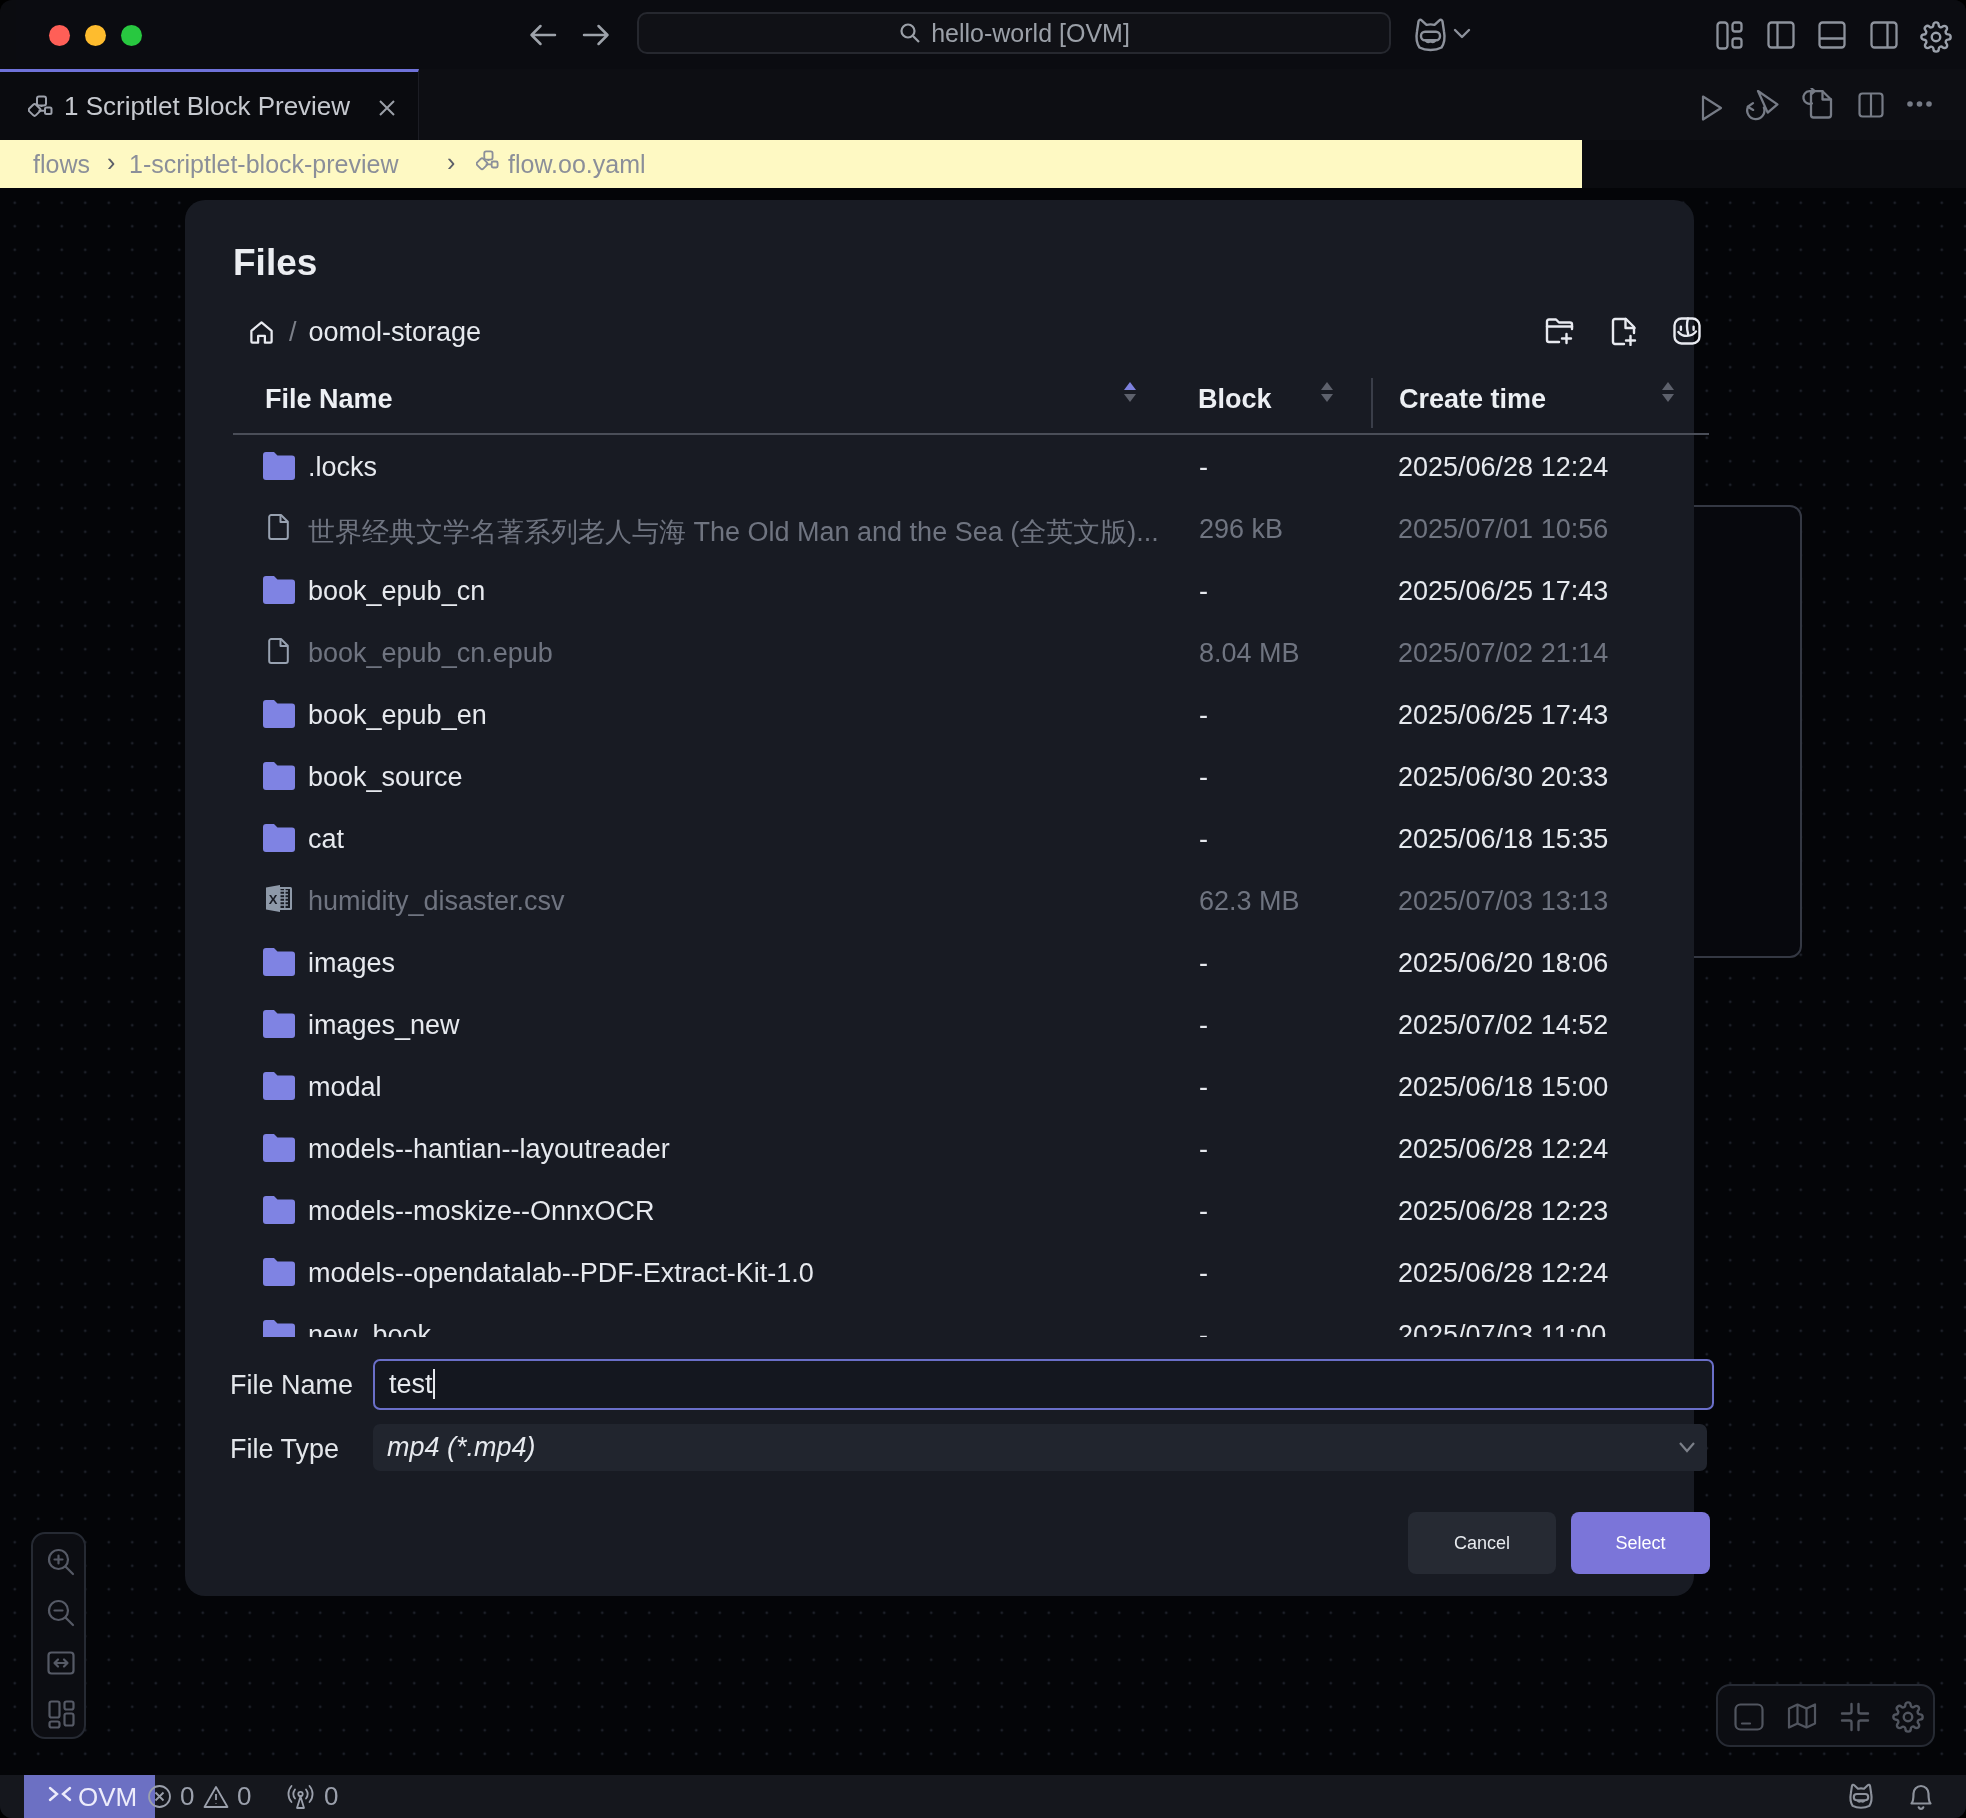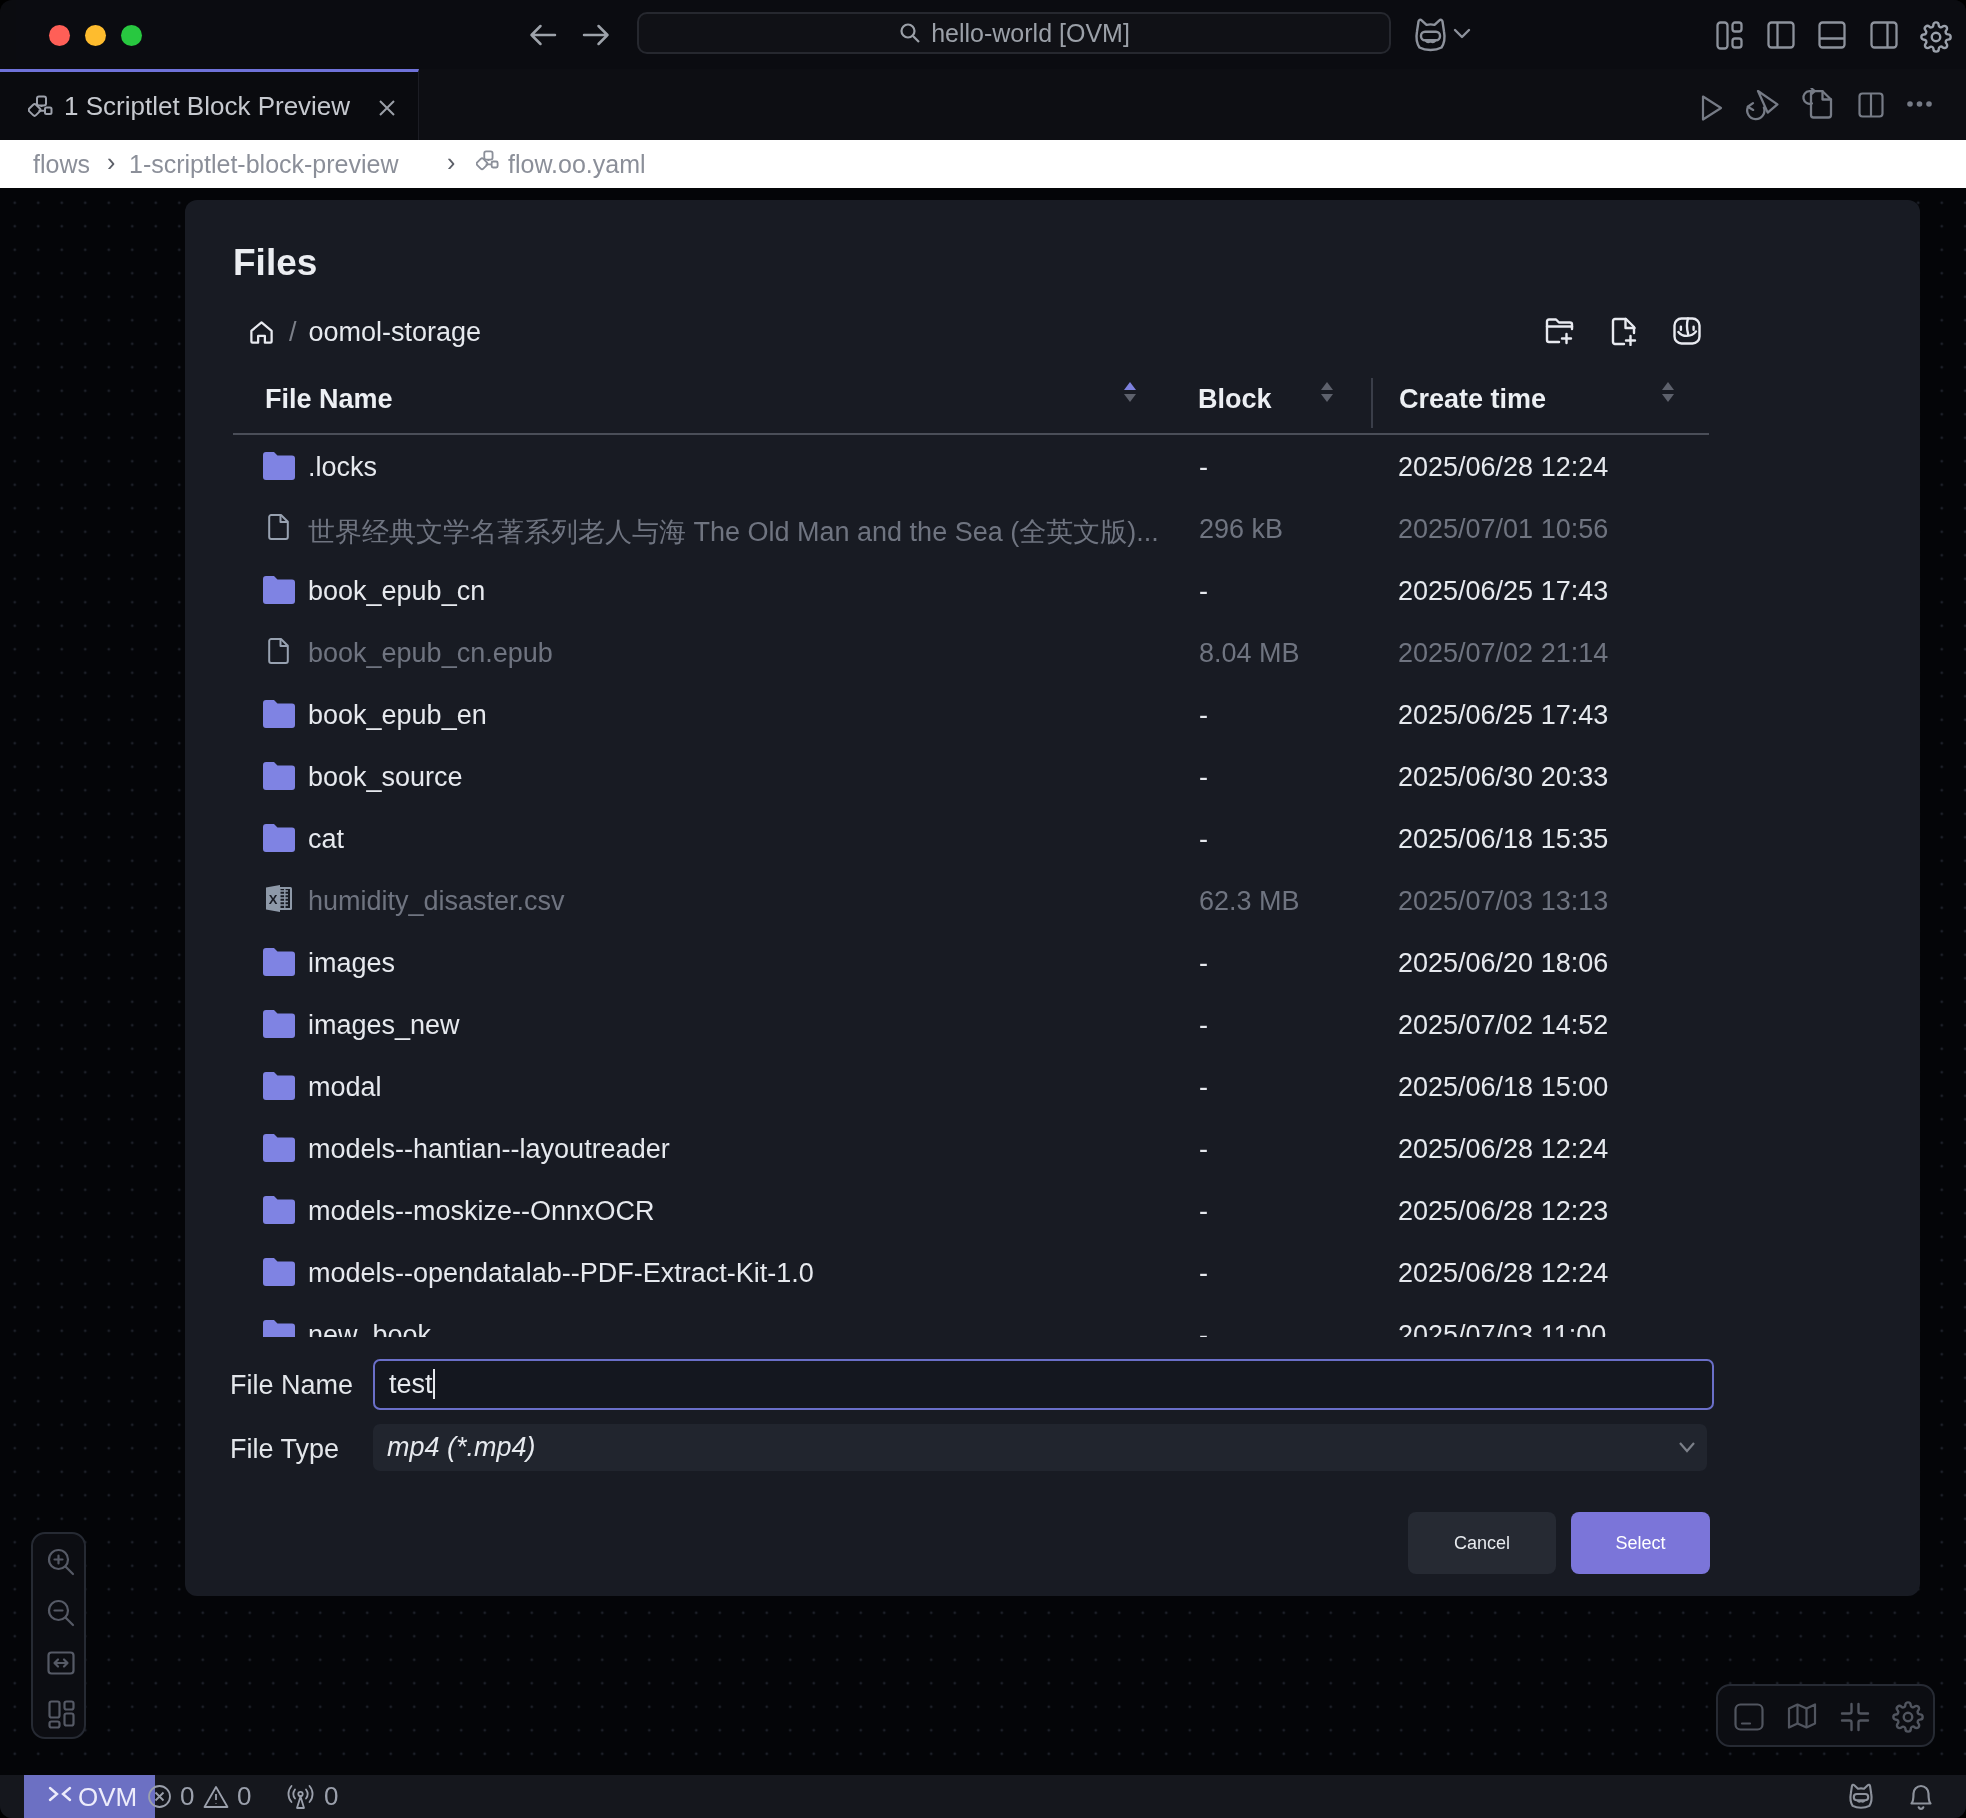--- a/index.html
+++ b/index.html
@@ -17,34 +17,34 @@
     display:flex; align-items:center; justify-content:center; color:#9ba0a8; font-size:25px; }
   .tb-ico { position:absolute; top:21px; color:#868b95; }
 
   
   .tabbar { position:absolute; left:0; top:69px; width:1966px; height:71px; background:#0d0e13; }
   .tab { position:absolute; left:0; top:0; width:419px; height:71px; background:#0a0b0f;
     border-top:3px solid #6f72d9; border-right:1px solid #1c1d24; color:#c6c9cf; }
   .tab .lbl { position:absolute; left:64px; top:19px; font-size:26px; }
 
   
-  .crumbbar { position:absolute; left:0; top:140px; width:1966px; height:48px; background:#ffffff;
+  .crumbbar { position:absolute; left:0; top:140px; width:1582px; height:48px; background:#fef9c3;
     color:#8b8f99; font-size:25px;padding-left:28px; }
 
   
   .canvas { position:absolute; left:0; top:188px; width:1966px; height:1587px; background:#040508;
     background-image:radial-gradient(circle, #1d2029 1.1px, transparent 1.7px);
     background-size:23.5px 23.5px; background-position:3px 3px; }
   .node-edge { position:absolute; left:1660px; top:317px; width:142px; height:453px;
     border:2px solid #343843; border-radius:12px; background:#07080d; }
   .sidetool { position:absolute; border:2px solid #262a33; border-radius:14px; background:#0c0d12; }
 
   
-  .modal { position:absolute; left:185px; top:200px; width:1735px; height:1396px;
-    background:#181b23; border-radius:12px; color:#e6e9ee; }
+  .modal { position:absolute; left:185px; top:200px; width:1509px; height:1396px;
+    background:#181b23; border-radius:20px; color:#e6e9ee; }
   .mtitle { position:absolute; left:48px; top:42px; font-size:37px; font-weight:bold; color:#ebedf1; }
   .mpath { position:absolute; left:63px; top:112px; height:40px; display:flex; align-items:center; font-size:27px; }
   .mico { position:absolute; top:117px; color:#e8eaf0; }
   .thead { position:absolute; left:48px; right:73px; top:170px; height:63px; font-size:27px; font-weight:bold; color:#eceff3; }
   .tdiv { position:absolute; top:8px; width:2px; height:50px; background:#3a3e49; }
   .sort { display:inline-block; width:0; height:0; border-left:6.5px solid transparent; border-right:6.5px solid transparent; }
   .sort.up { border-bottom:8.5px solid #5d616c; }
   .sort.dn { border-top:8.5px solid #5d616c; }
   .rows { position:absolute; left:48px; top:233px; width:1476px; height:904px; overflow:hidden;
     border-top:2px solid #4a4e58; font-size:27px; }

